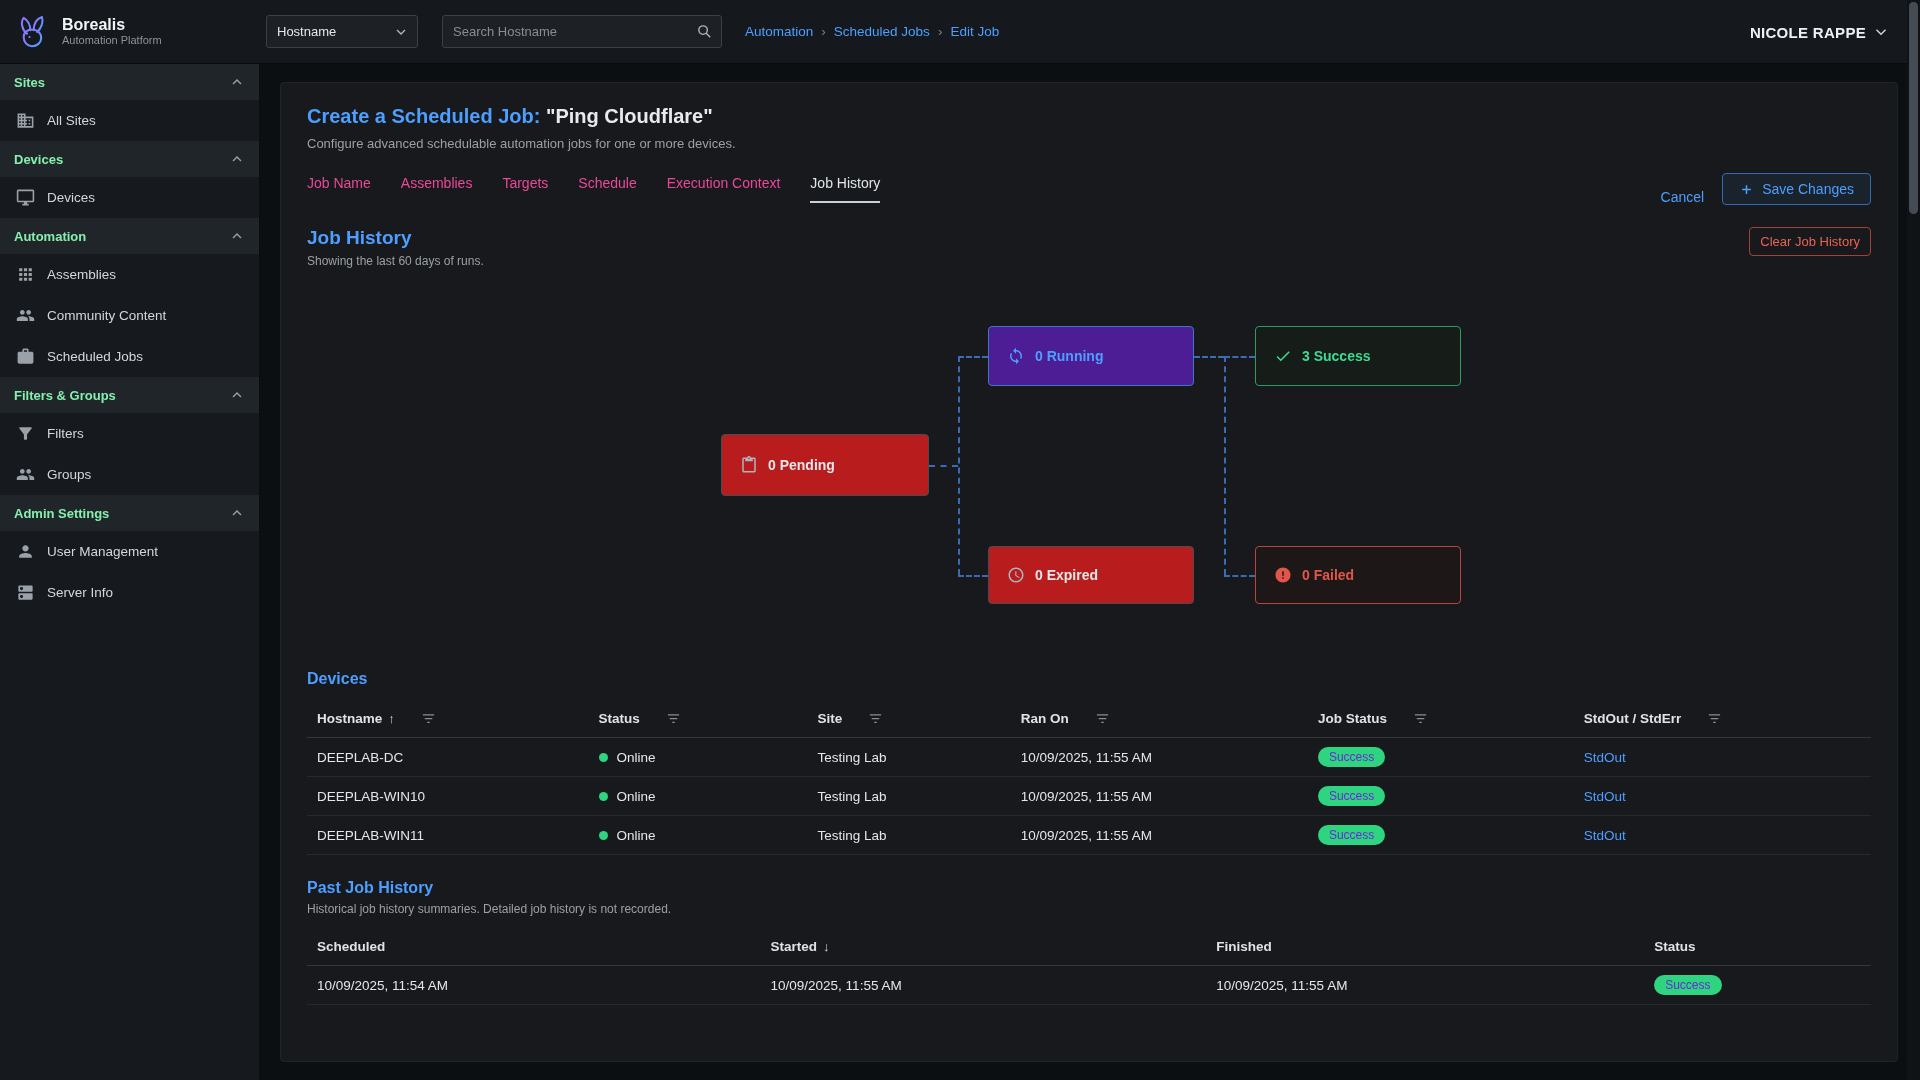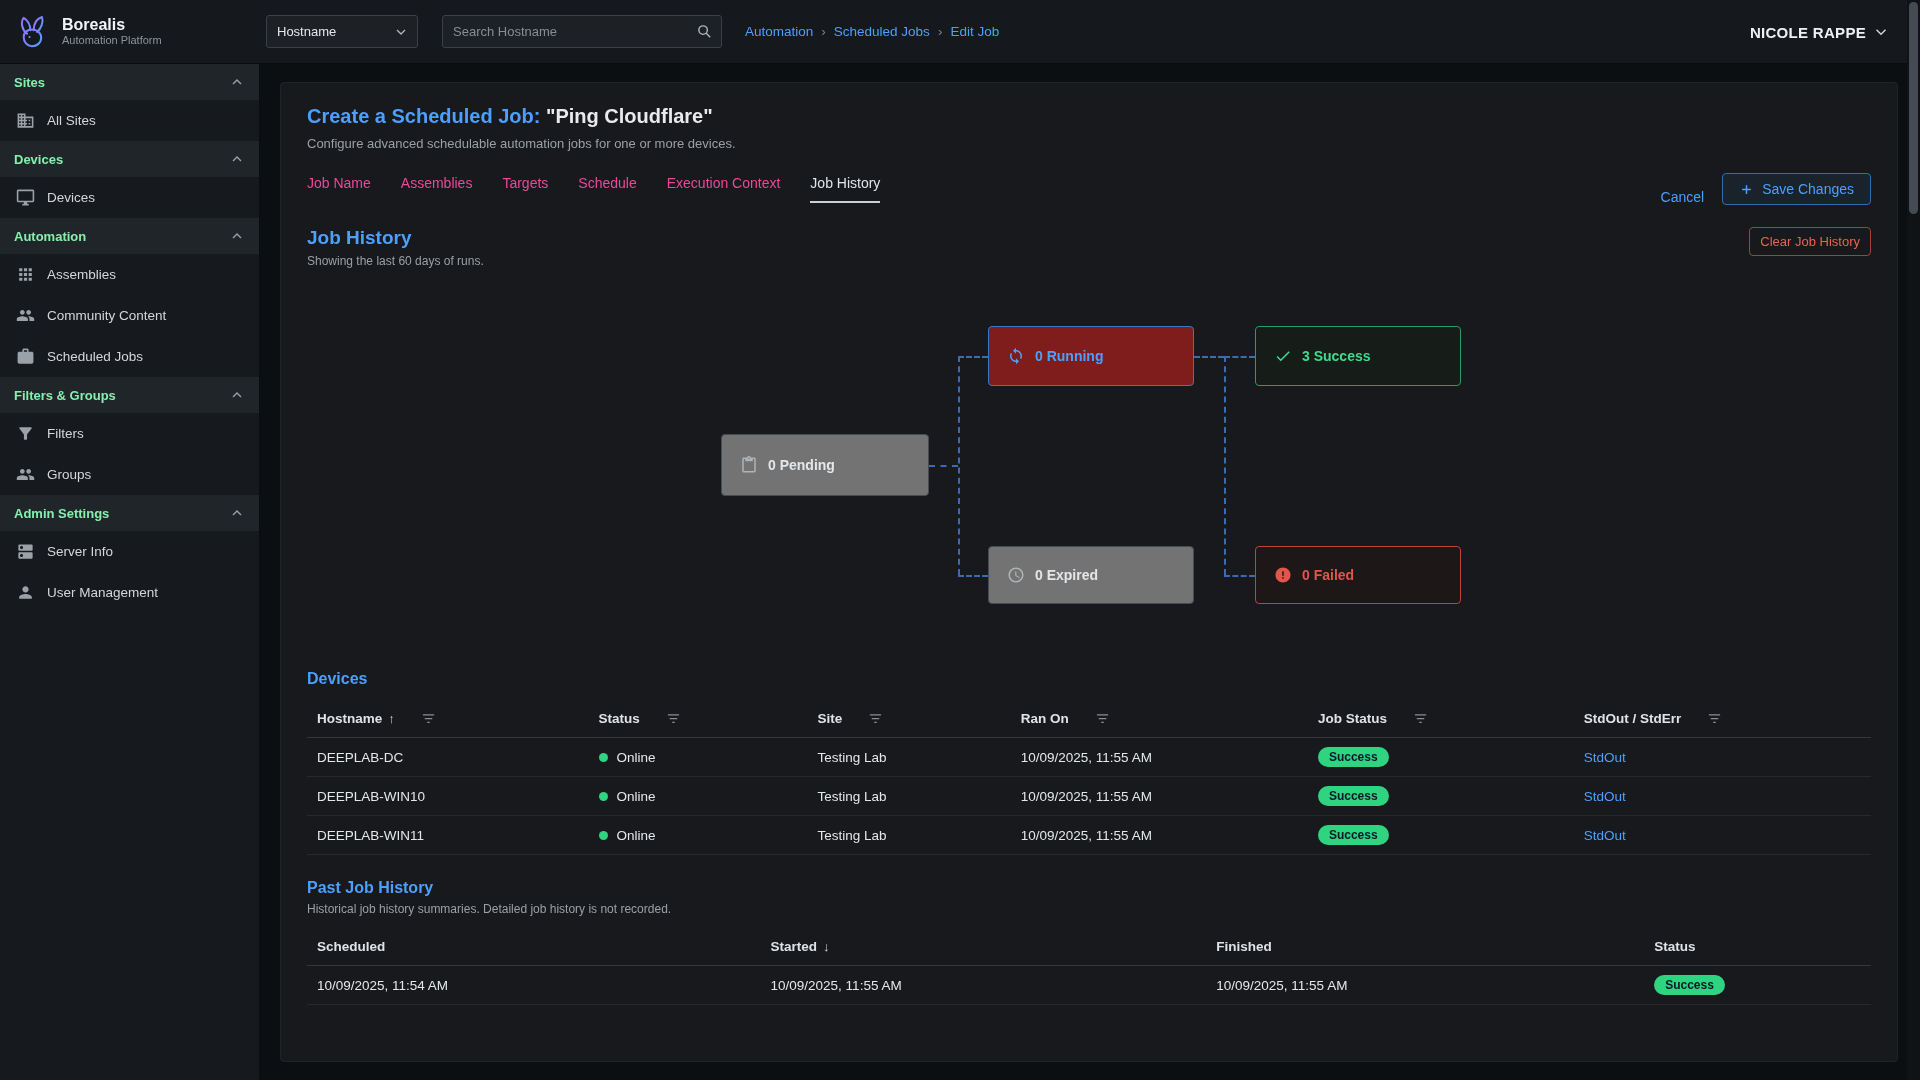--- a/index.html
+++ b/index.html
@@ -64,43 +64,43 @@
   .section-header-row { margin-top:22px; display:flex; align-items:flex-start; }
   .h-jobhistory { color:#4d9fff; font-size:19px; font-weight:bold; }
   .h-sub { margin-top:5px; font-size:12px; color:#9aa0a6; }
   .btn-clear { margin-left:auto; color:#ea6352; border:1px solid #a14237; background:none;
     border-radius:4px; padding:6px 10px; font-size:13px; cursor:pointer;
     font-family:"Liberation Sans", sans-serif; }
 
   
   .flow { position:relative; margin-top:6px; height:372px; }
   .flow-box { position:absolute; display:flex; align-items:center; gap:10px; padding-left:18px;
-    background:#737373; border:1px solid #474c52; border-radius:4px; font-size:14px;
+    background:#b91c1c; border:1px solid #474c52; border-radius:4px; font-size:14px;
     font-weight:bold; color:#e4e7ea; }
   .fb-pending { left:414px; top:160px; width:208px; height:62px; }
-  .fb-running { left:681px; top:52px;  width:206px; height:60px; border-color:#3d77c2; color:#4d9fff; background:#7f1d1d; }
+  .fb-running { left:681px; top:52px;  width:206px; height:60px; border-color:#3d77c2; color:#4d9fff; background:#4c1d95; }
   .fb-success { left:948px; top:52px;  width:206px; height:60px; border-color:#2c9c64; color:#3ddc91; background:#161d19; }
   .fb-expired { left:681px; top:272px; width:206px; height:58px; }
   .fb-failed  { left:948px; top:272px; width:206px; height:58px; border-color:#b9453c; color:#e0564a; background:#1e1718; }
   .fb-pending .icon, .fb-expired .icon { color:#aeb4ba; }
   .conn-h { position:absolute; height:0; border-top:2px dashed #3b6cb3; }
   .conn-v { position:absolute; width:0; border-left:2px dashed #3b6cb3; }
 
   
   .h-section { color:#4d9fff; font-size:16px; font-weight:bold; margin-top:24px; }
   table { width:100%; border-collapse:collapse; margin-top:12px; }
   th { text-align:left; font-size:13.5px; font-weight:bold; color:#dfe3e8; padding:11px 8px 11px 10px;
     border-bottom:1px solid #32373c; }
   td { font-size:13.5px; color:#e4e7ea; padding:9px 8px 9px 10px; border-bottom:1px solid #26292d; }
   .th-inner { display:flex; align-items:center; gap:6px; }
   .sort-glyph { color:#cfd4d9; font-size:13px; cursor:pointer; }
   .th-filter { color:#868d94; margin-left:20px; cursor:pointer; }
   .dot { display:inline-block; width:9px; height:9px; border-radius:50%; background:#2ed47f;
     margin-right:9px; vertical-align:middle; }
-  .badge { display:inline-block; background:#2ed47f; color:#0f172a; font-size:12px; font-weight:bold;
+  .badge { display:inline-block; background:#2ed47f; color:#6d28d9; font-size:12px; font-weight:normal;
     padding:3px 11px; border-radius:11px; }
   .link { color:#4d9fff; cursor:pointer; text-decoration:none; }
 
   
   .scrollbar { position:fixed; top:0; right:0; width:13px; height:1080px; background:#101316; }
   .scrollbar .thumb { position:absolute; top:2px; right:2px; width:9px; height:212px;
     background:#454b52; border-radius:5px; }
 </style>
 </head>
 <body>
@@ -266,32 +266,32 @@
       <span class="lbl">Admin Settings</span>
       <span class="icon">
         <svg viewBox="0 0 24 24" width="16" height="16" fill="none" stroke="#9aa1a8" stroke-width="2">
             <path d="M6 15l6-6 6 6"></path>
           </svg>
         </span>
     </div>
     <div class="side-item">
       <span class="icon">
         <svg viewBox="0 0 24 24" width="19" height="19" fill="currentColor">
+            <path d="M12 12c2.21 0 4-1.79 4-4s-1.79-4-4-4-4 1.79-4 4 1.79 4 4 4zm0 2c-2.67 0-8 1.34-8 4v2h16v-2c0-2.66-5.33-4-8-4z"></path>
+          </svg>
+        </span>
+      <span>User Management</span>
+    </div>
+    <div class="side-item">
+      <span class="icon">
+        <svg viewBox="0 0 24 24" width="19" height="19" fill="currentColor">
             <path d="M20 13H4c-.55 0-1 .45-1 1v6c0 .55.45 1 1 1h16c.55 0 1-.45 1-1v-6c0-.55-.45-1-1-1zM7 19c-1.1 0-2-.9-2-2s.9-2 2-2 2 .9 2 2-.9 2-2 2zM20 3H4c-.55 0-1 .45-1 1v6c0 .55.45 1 1 1h16c.55 0 1-.45 1-1V4c0-.55-.45-1-1-1zM7 9c-1.1 0-2-.9-2-2s.9-2 2-2 2 .9 2 2-.9 2-2 2z"></path>
           </svg>
         </span>
       <span>Server Info</span>
-    </div>
-    <div class="side-item">
-      <span class="icon">
-        <svg viewBox="0 0 24 24" width="19" height="19" fill="currentColor">
-            <path d="M12 12c2.21 0 4-1.79 4-4s-1.79-4-4-4-4 1.79-4 4 1.79 4 4 4zm0 2c-2.67 0-8 1.34-8 4v2h16v-2c0-2.66-5.33-4-8-4z"></path>
-          </svg>
-        </span>
-      <span>User Management</span>
     </div>
   </aside>
 
   <main class="main">
     <div class="panel">
 
       <div class="page-title">
         <span class="blue">Create a Scheduled Job:</span>
         <span class="white">"Ping Cloudflare"</span>
       </div>

